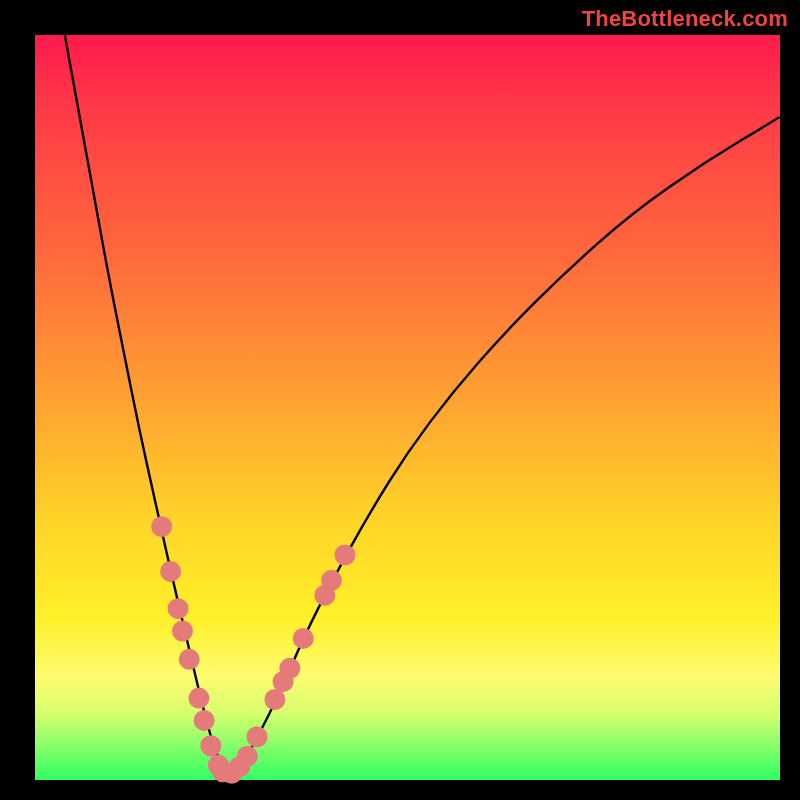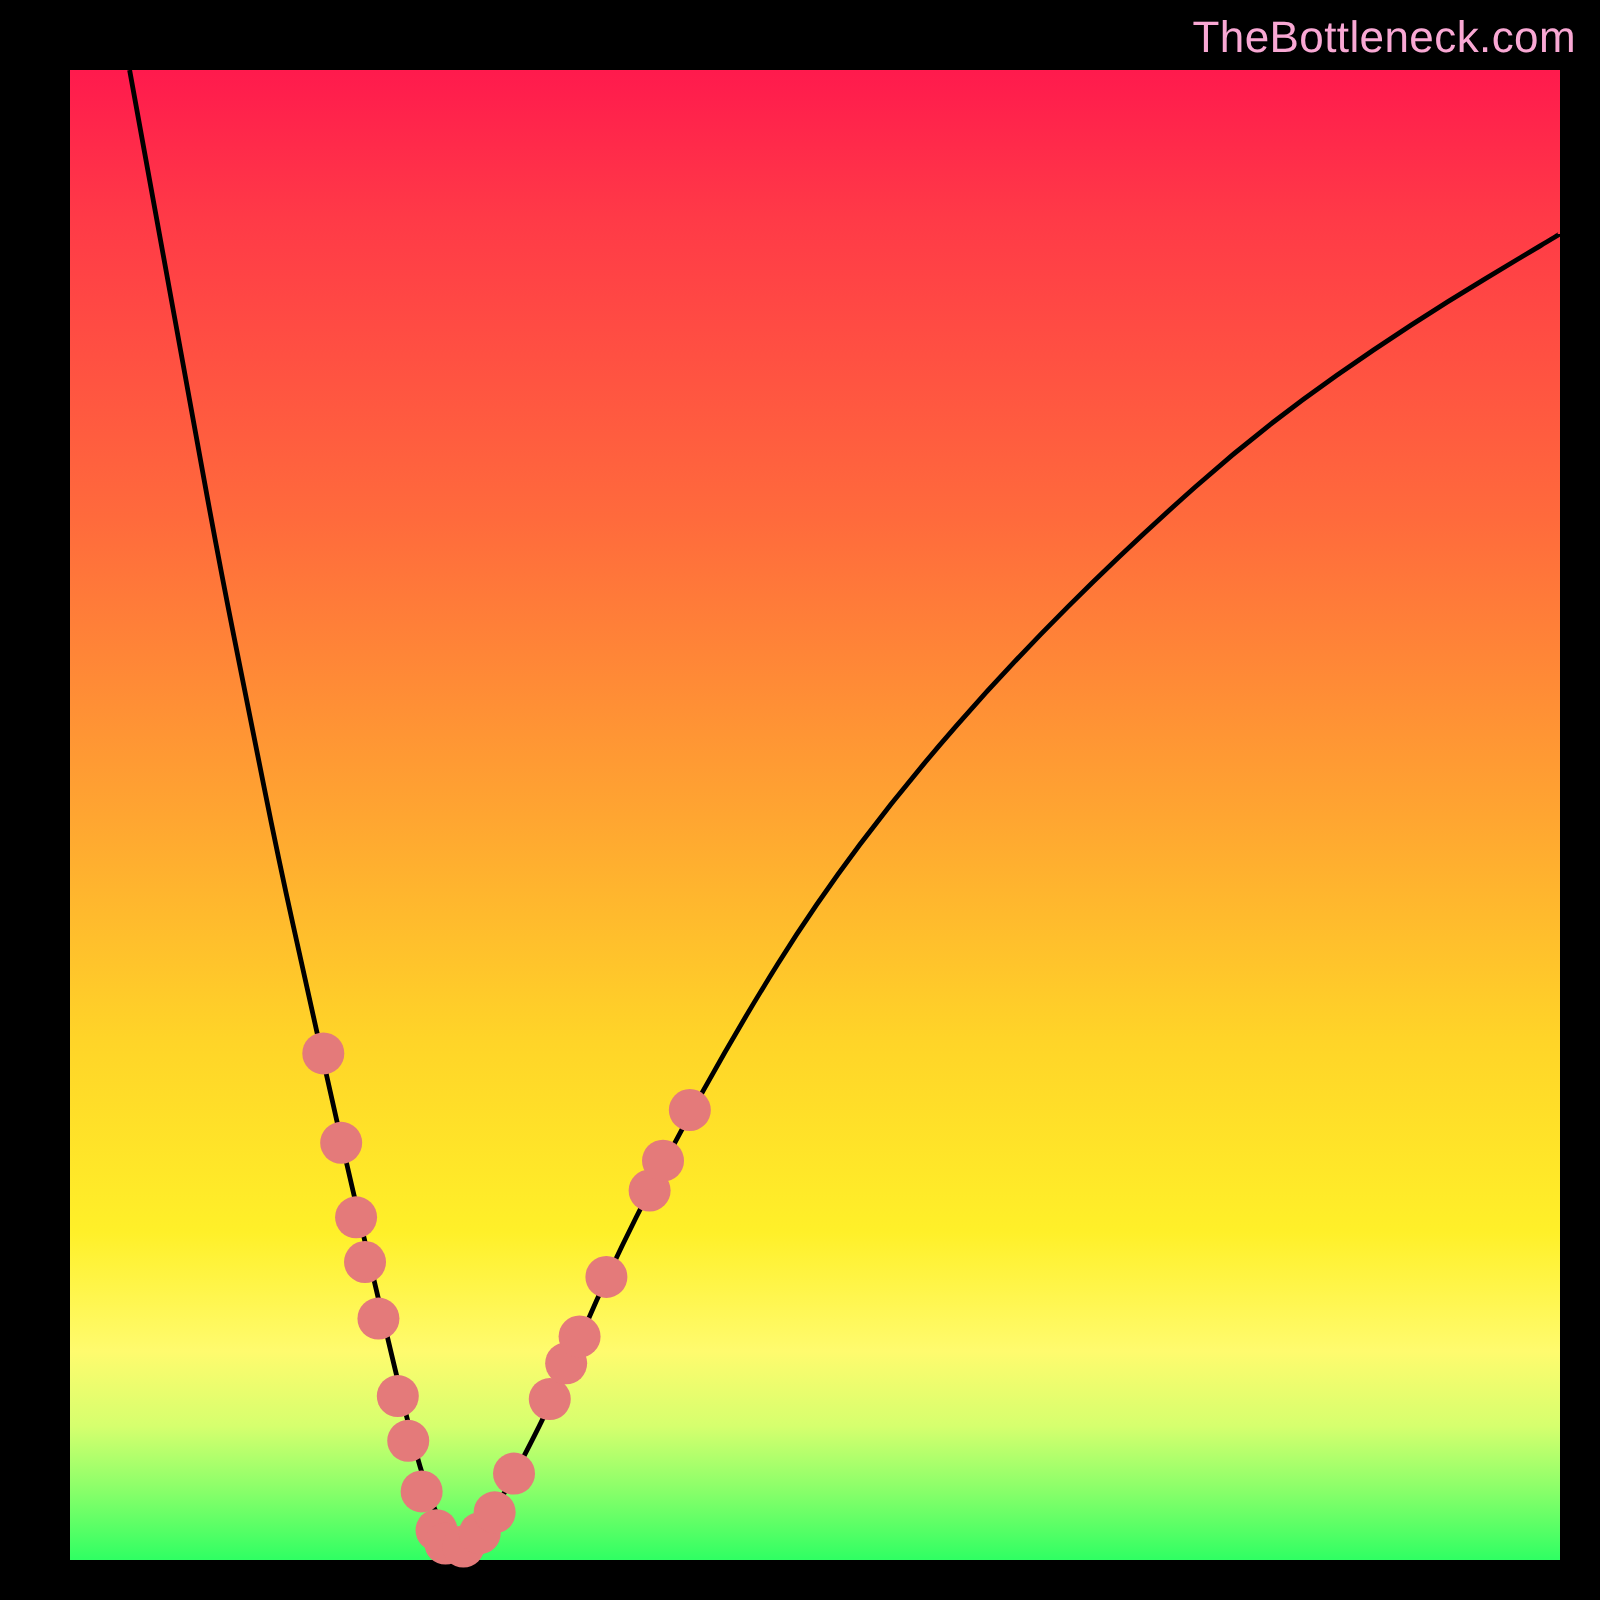--- a/index.html
+++ b/index.html
@@ -43,23 +43,23 @@
     left: 0;
     top: 0;
     width: 745px;
     height: 745px;
     overflow: visible;
   }
   .watermark {
     position: absolute;
     top: 6px;
     right: 12px;
-    color: #f9a8d4;
+    color: #ef4444;
     font-size: 22px;
-    font-weight: 400;
+    font-weight: 700;
     letter-spacing: 0.2px;
     user-select: none;
   }
 </style>
 </head>
 <body>
 
 <div class="frame">
 
   <div class="plot-area">

